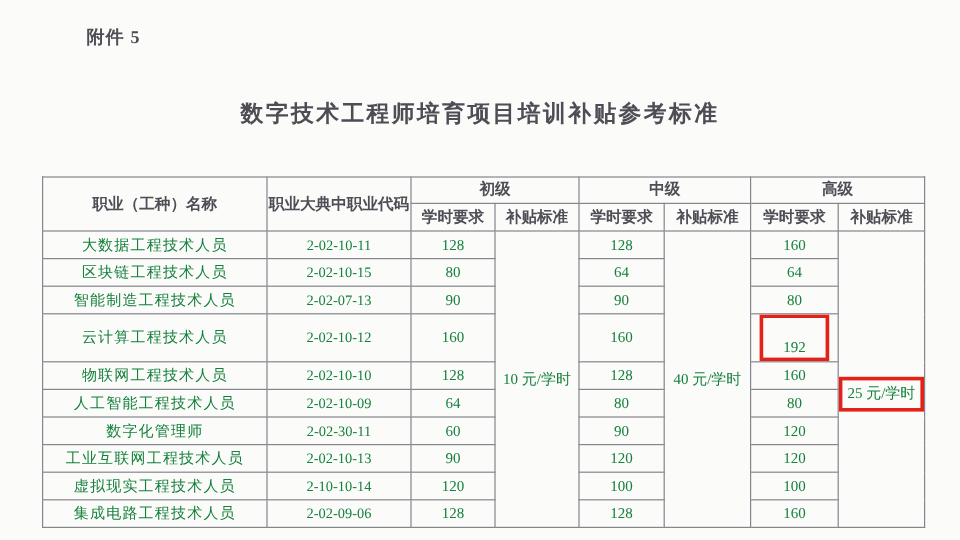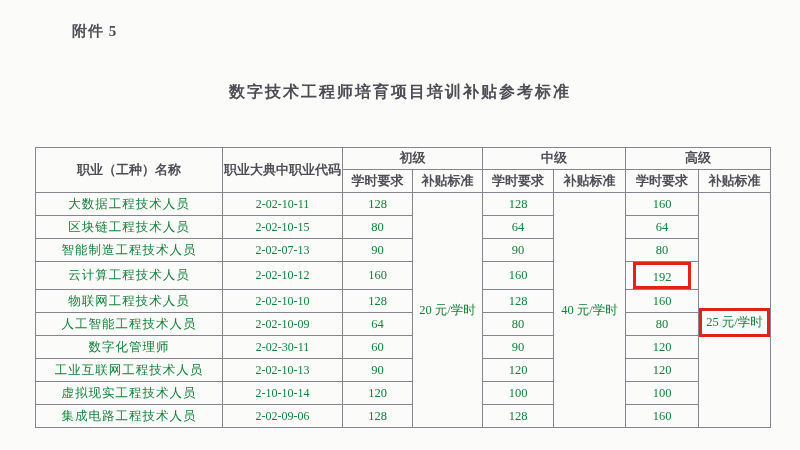--- a/index.html
+++ b/index.html
@@ -14,21 +14,21 @@
   .attachment-label {
     position:absolute; top:22px; left:36px;
     font-size:15px; font-weight:bold; color:#4e4e56;
     letter-spacing:1px;
     padding-left:36px;
   }
   .doc-title {
     position:absolute; top:82px; left:0; width:800px;
     text-align:center;
     font-family:"Liberation Sans", sans-serif;
-    font-size:16px; font-weight:bold; letter-spacing:2px;
+    font-size:19px; font-weight:bold; letter-spacing:2px;
     color:#4d4d55;
   }
   table.subsidy-table {
     position:absolute; top:147px; left:35px;
     width:735px;
     border-collapse:collapse; table-layout:fixed;
   }
   .subsidy-table th, .subsidy-table td {
     border:1px solid #85858d;
     text-align:center; vertical-align:middle;
@@ -45,21 +45,21 @@
   .subsidy-table tbody td {
     font-size:12.5px; color:#15803d;
   }
   .subsidy-table td.occ { letter-spacing:1px; }
   .subsidy-table td.code { font-size:12px; }
   .subsidy-cell { font-size:12.5px; color:#5a5a63; }
   .red-box {
     display:inline-block;
     border:3px solid #e32119;
   }
-  .red-box.hours { padding:5px 17px 2px 17px; line-height:1.15; }
+  .red-box.hours { padding:17px 17px 2px 17px; line-height:1.15; }
   .red-box.subsidy { padding:3px 4px;margin-top:24px; }
 </style>
 </head>
 <body>
 
 <div class="attachment-label">附件 5</div>
 <div class="doc-title">数字技术工程师培育项目培训补贴参考标准</div>
 
 <table class="subsidy-table">
   <colgroup>
@@ -87,21 +87,21 @@
       <th>补贴标准</th>
       <th>学时要求</th>
       <th>补贴标准</th>
     </tr>
   </thead>
   <tbody>
     <tr>
       <td class="occ">大数据工程技术人员</td>
       <td class="code">2-02-10-11</td>
       <td>128</td>
-      <td rowspan="10" class="subsidy-cell">20 元/学时</td>
+      <td rowspan="10" class="subsidy-cell">10 元/学时</td>
       <td>128</td>
       <td rowspan="10" class="subsidy-cell">40 元/学时</td>
       <td>160</td>
       <td rowspan="10" class="subsidy-cell">
         <span class="red-box subsidy">25 元/学时</span>
       </td>
     </tr>
     <tr>
       <td class="occ">区块链工程技术人员</td>
       <td class="code">2-02-10-15</td>

